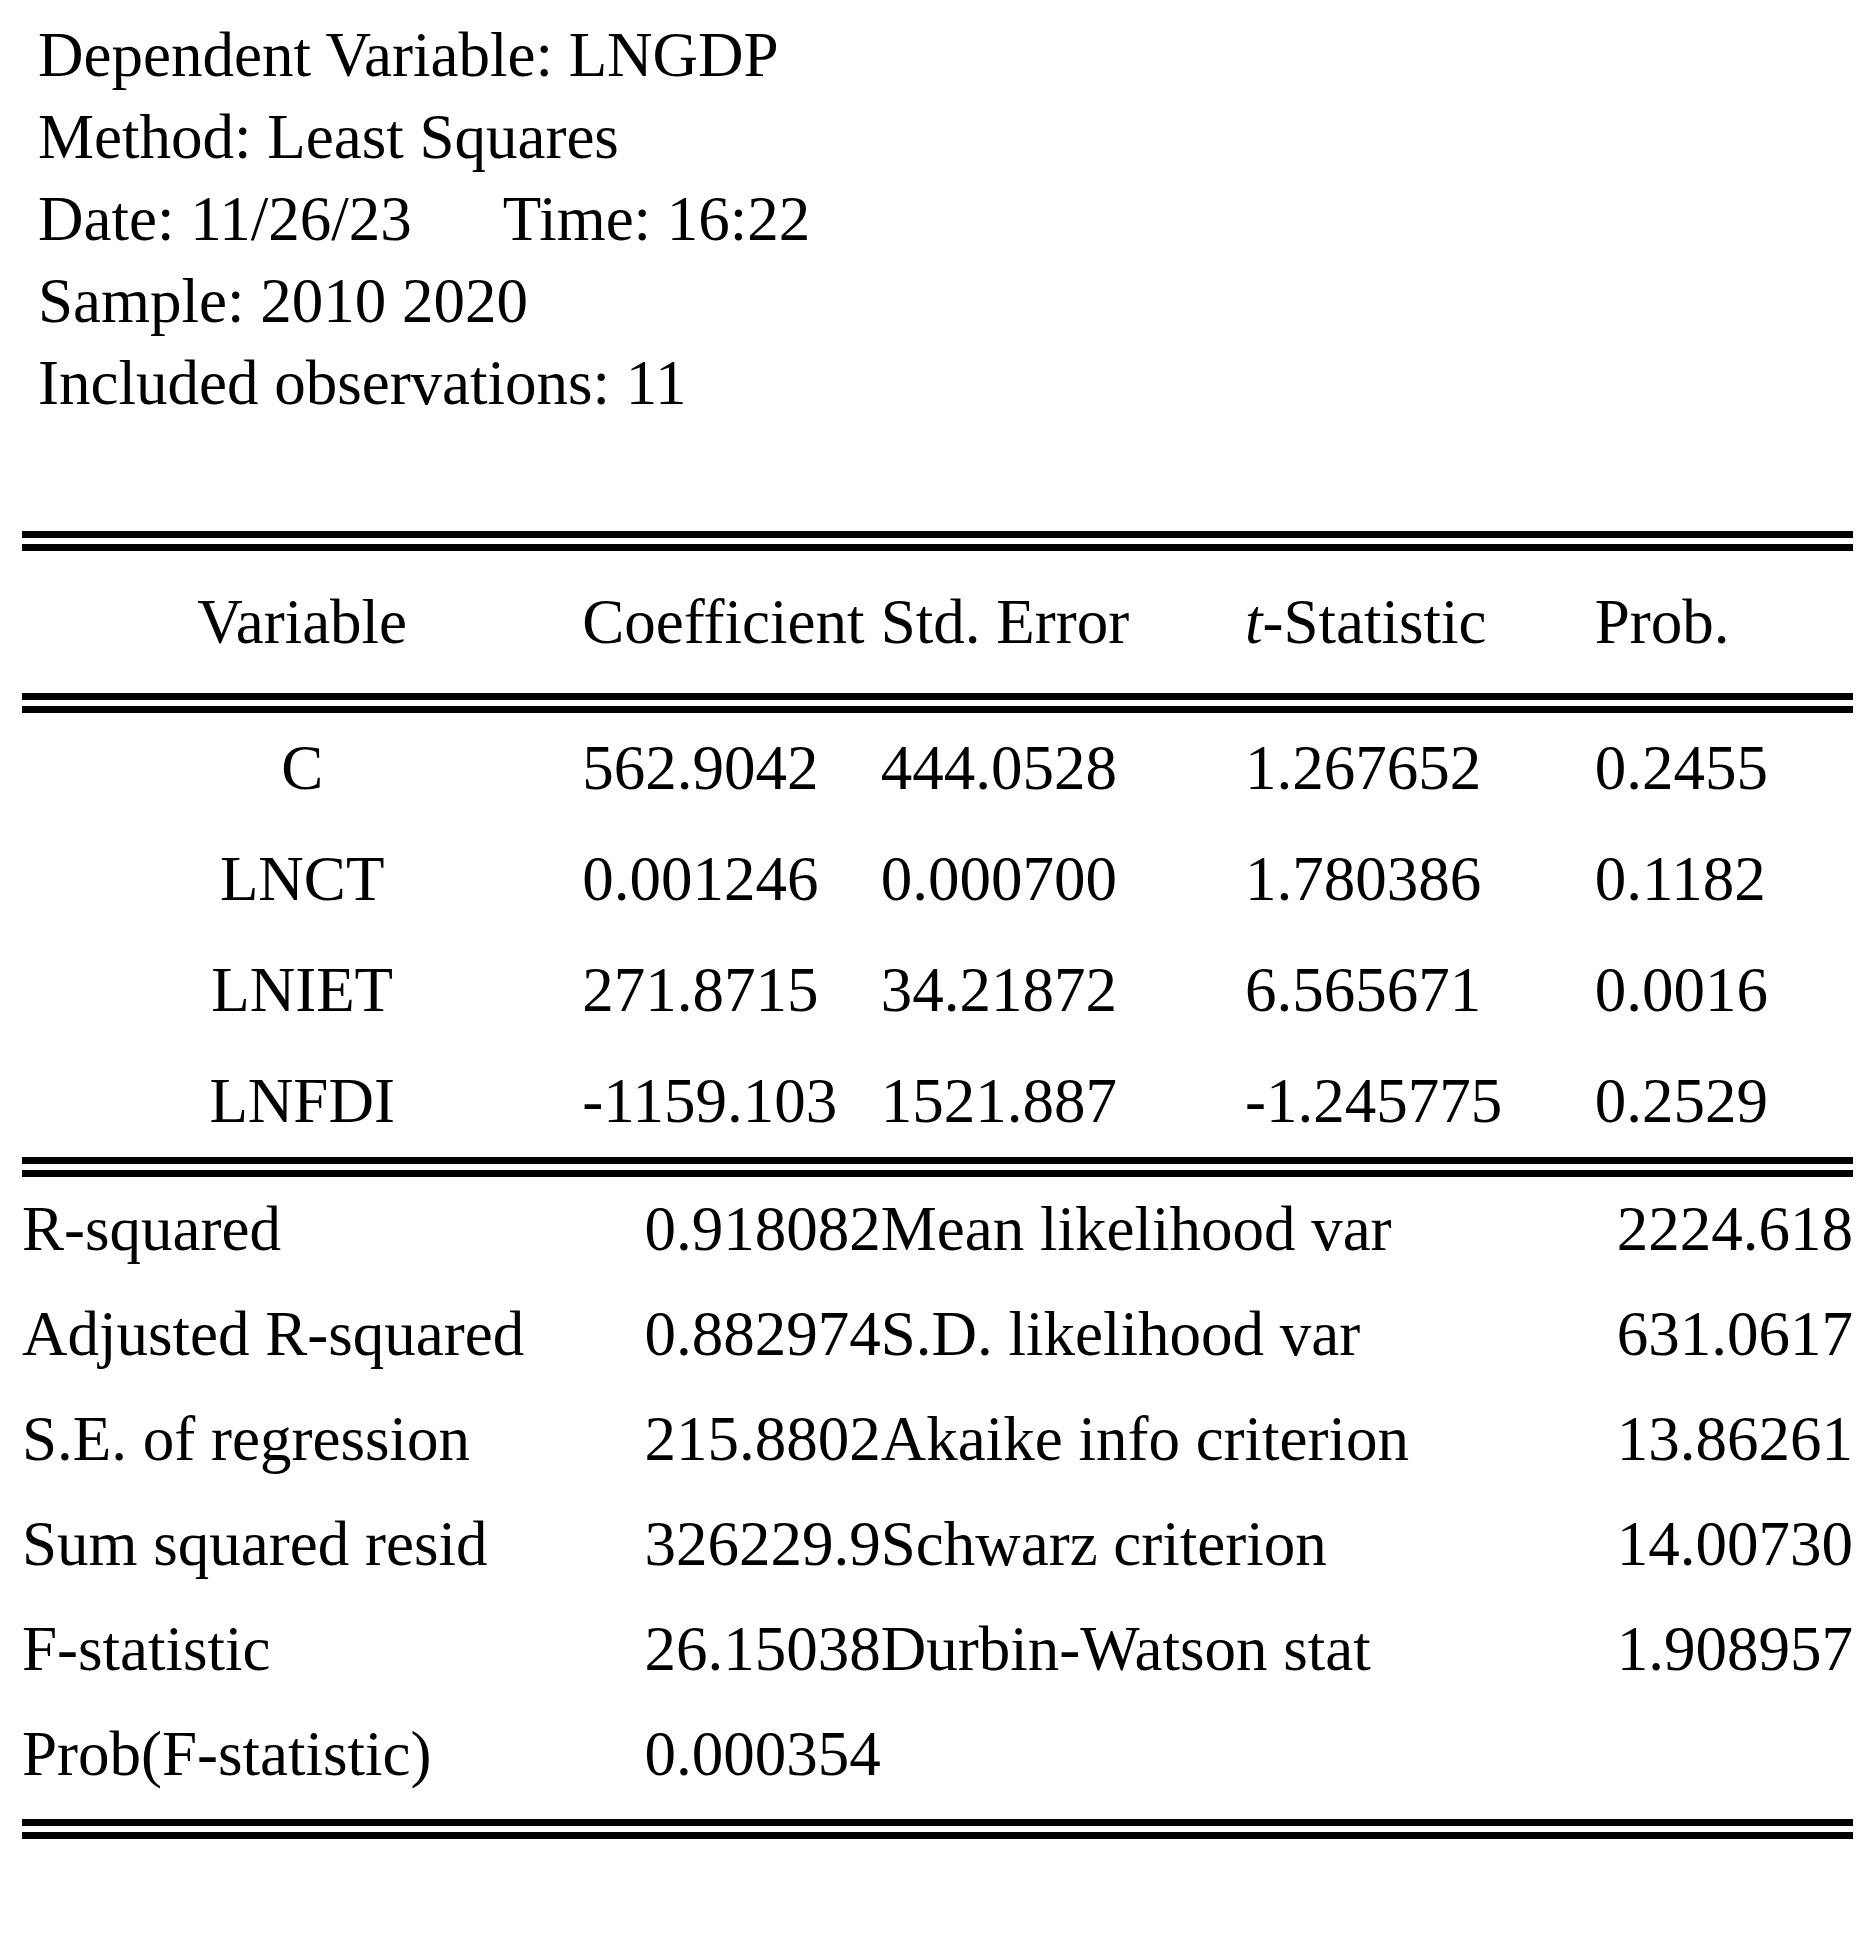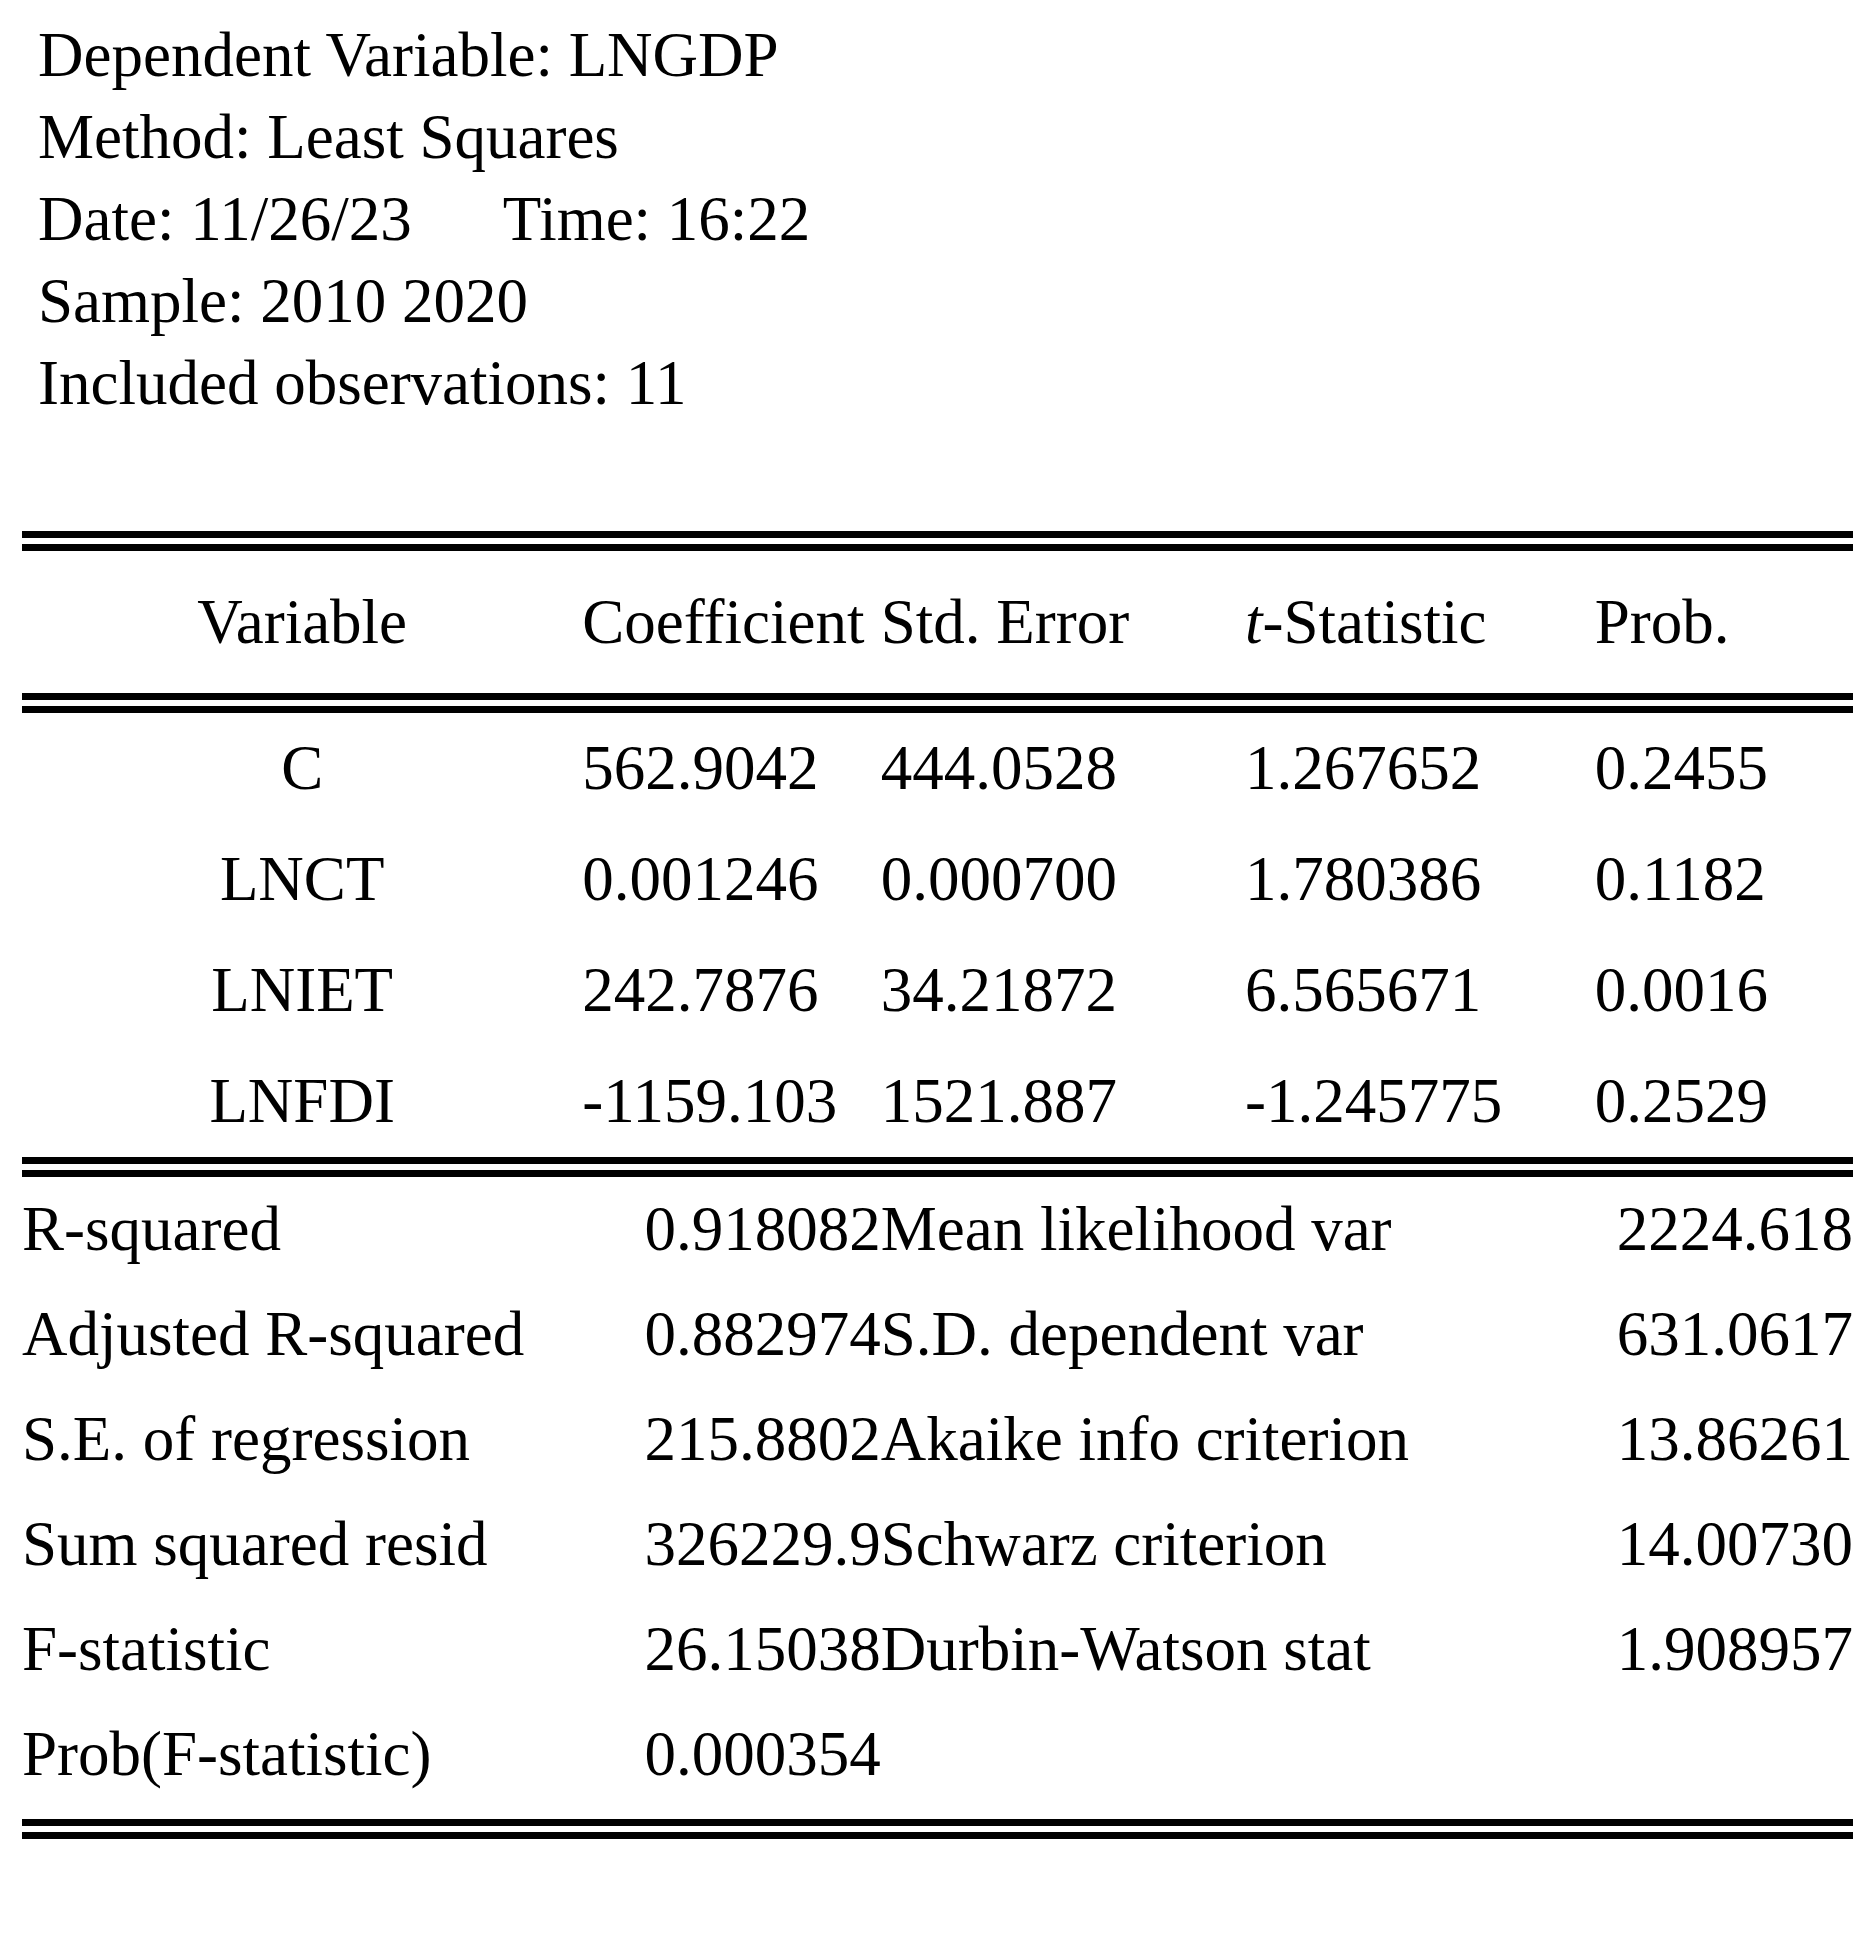--- a/index.html
+++ b/index.html
@@ -114,21 +114,21 @@
     </tr>
     <tr>
       <td class="c-var">LNCT</td>
       <td class="c-num">0.001246</td>
       <td class="c-num">0.000700</td>
       <td class="c-num">1.780386</td>
       <td class="c-num c-prob">0.1182</td>
     </tr>
     <tr>
       <td class="c-var">LNIET</td>
-      <td class="c-num">242.7876</td>
+      <td class="c-num">271.8715</td>
       <td class="c-num">34.21872</td>
       <td class="c-num">6.565671</td>
       <td class="c-num c-prob">0.0016</td>
     </tr>
     <tr>
       <td class="c-var">LNFDI</td>
       <td class="c-num">-1159.103</td>
       <td class="c-num">1521.887</td>
       <td class="c-num">-1.245775</td>
       <td class="c-num c-prob">0.2529</td>
@@ -148,21 +148,21 @@
     <tbody>
         <tr>
       <td class="s-label1">R-squared</td>
       <td class="s-value1">0.918082</td>
       <td class="s-label2">Mean likelihood var</td>
       <td class="s-value2">2224.618</td>
     </tr>
     <tr>
       <td class="s-label1">Adjusted R-squared</td>
       <td class="s-value1">0.882974</td>
-      <td class="s-label2">S.D. dependent var</td>
+      <td class="s-label2">S.D. likelihood var</td>
       <td class="s-value2">631.0617</td>
     </tr>
     <tr>
       <td class="s-label1">S.E. of regression</td>
       <td class="s-value1">215.8802</td>
       <td class="s-label2">Akaike info criterion</td>
       <td class="s-value2">13.86261</td>
     </tr>
     <tr>
       <td class="s-label1">Sum squared resid</td>

